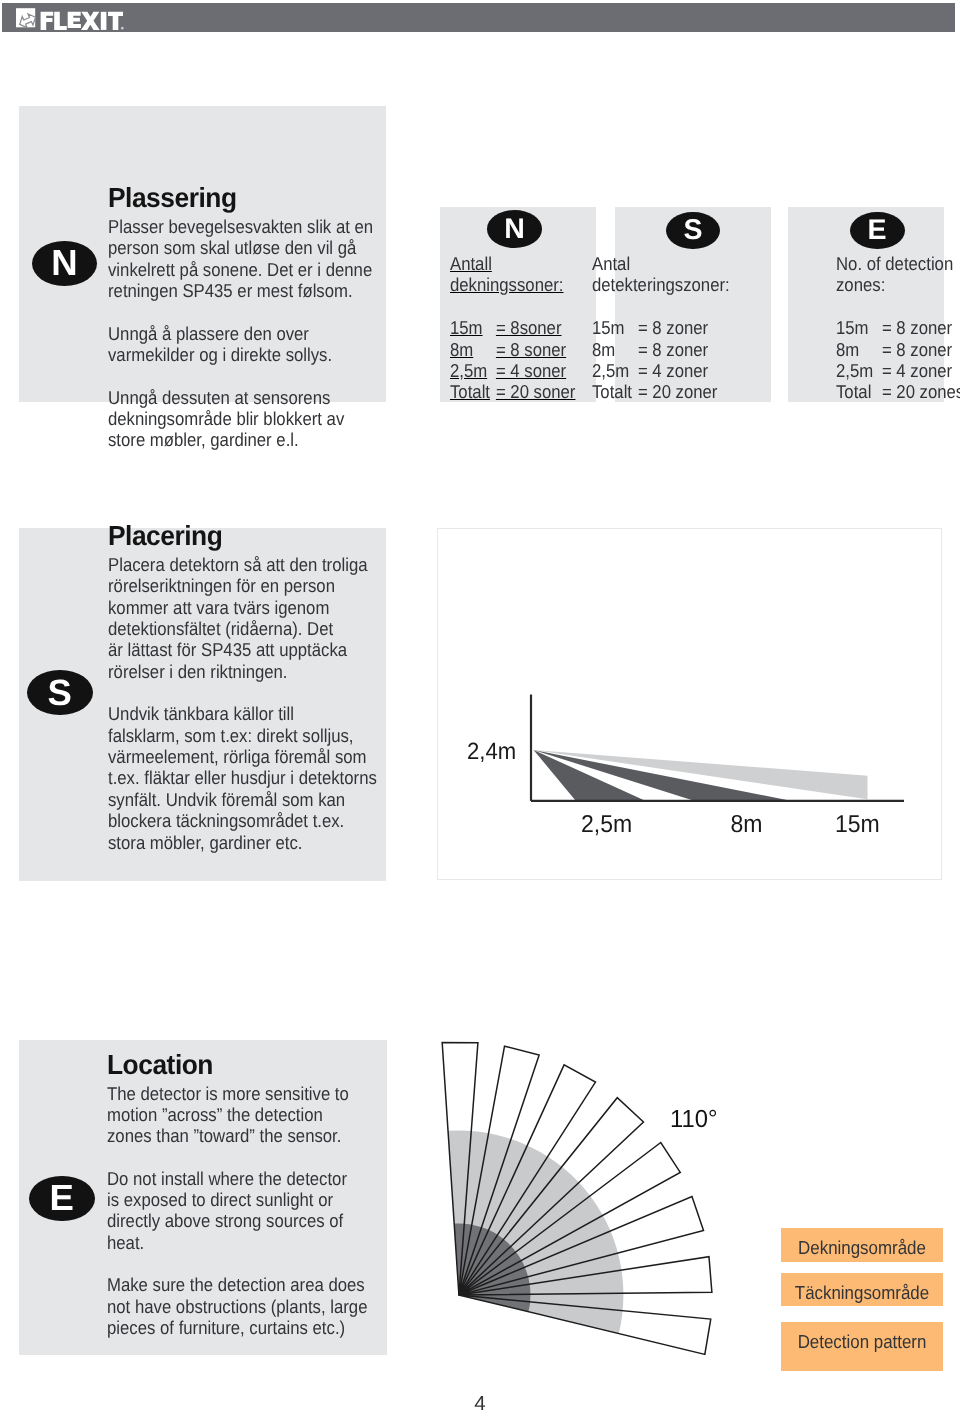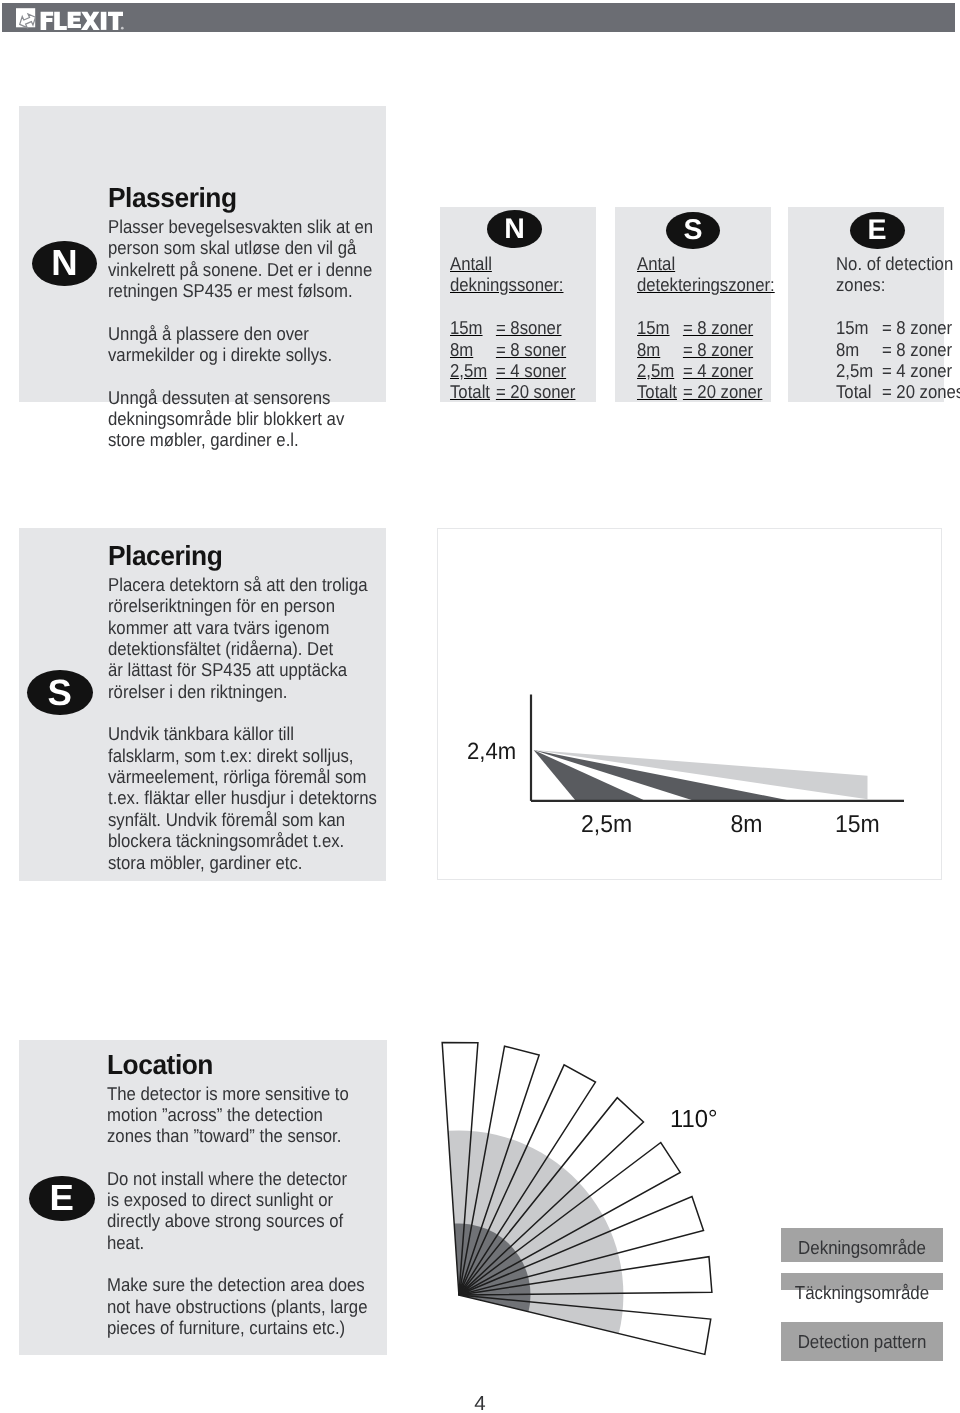--- a/index.html
+++ b/index.html
@@ -31,21 +31,21 @@
   
   .tbl-head{font-size:18.6px;line-height:21.4px;color:#333437;
             transform:scaleX(0.90);transform-origin:left top;width:111.2%;white-space:nowrap;}
   .tbl-rows{font-size:18.6px;line-height:21.4px;color:#333437;margin-top:21.4px;
             transform:scaleX(0.90);transform-origin:left top;width:111.2%;white-space:nowrap;}
   .trow{display:flex;white-space:nowrap;}
   .tc-l{width:51px;flex:none;}
   .tc-r{flex:1;}
 
   
-  .legend{position:absolute;background:#a3a3a3;}
+  .legend{position:absolute;background:#fdba74;}
   .legend span{position:absolute;left:50%;top:19.5px;font-size:18.8px;line-height:0;
                color:#333437;white-space:nowrap;transform:translateX(-50%) scaleX(0.90);}
   .pagenum{position:absolute;font-size:20.5px;color:#333437;text-align:center;line-height:0;}
 </style>
 </head>
 <body>
 
 <div class="page">
 
   <div class="header">
@@ -104,21 +104,21 @@
         </div>
       <div class="trow">
           <span class="tc-l">Totalt</span>
           <span class="tc-r">= 20 soner</span>
         </div>
     </div>
   </div>
 
   <div class="gbox" style="left:615px;top:207px;width:156px;height:195px;"></div>
   <div class="badge" style="left:666px;top:211.5px;width:54px;height:37.5px;font-size:28.5px;">S</div>
-  <div style="position:absolute;left:637px;top:253px;width:142px;text-decoration:underline;">
+  <div style="position:absolute;left:592px;top:253px;width:142px;">
     <div class="tbl-head">Antal<br>detekteringszoner:</div>
     <div class="tbl-rows">
       <div class="trow">
           <span class="tc-l">15m</span>
           <span class="tc-r">= 8 zoner</span>
         </div>
       <div class="trow">
           <span class="tc-l">8m</span>
           <span class="tc-r">= 8 zoner</span>
         </div>
@@ -152,21 +152,21 @@
         </div>
       <div class="trow">
           <span class="tc-l">Total</span>
           <span class="tc-r">= 20 zones</span>
         </div>
     </div>
   </div>
 
   <div class="gbox" style="left:19px;top:528px;width:367px;height:353px;"></div>
   <div class="badge" style="left:27px;top:670.4px;width:65.5px;height:45px;font-size:36.5px;">S</div>
-  <div style="position:absolute;left:107.5px;top:543px;width:272px;">
+  <div style="position:absolute;left:107.5px;top:523px;width:272px;">
     <h2 class="title">Placering</h2>
     <p class="para" style="margin-top:5px;">Placera detektorn så att den troliga<br>rörelseriktningen för en person<br>kommer att vara tvärs igenom<br>detektionsfältet (ridåerna). Det<br>är lättast för SP435 att upptäcka<br>rörelser i den riktningen.</p>
     <p class="para">Undvik tänkbara källor till<br>falsklarm, som t.ex: direkt solljus,<br>värmeelement, rörliga föremål som<br>t.ex. fläktar eller husdjur i detektorns<br>synfält. Undvik föremål som kan<br>blockera täckningsområdet t.ex.<br>stora möbler, gardiner etc.</p>
   </div>
 
   <div class="wbox" style="left:437px;top:528px;width:505px;height:352px;"></div>
   <svg width="505" height="352" viewBox="0 0 505 352" style="position:absolute;left:437px;top:528px;">
 
     <polygon points="96.6,222 430.5,247.7 430.5,271.3" fill="#cfd0d2"></polygon>
     <polygon points="96.6,222 257.8,272.9 354.9,272.9" fill="#595b5f"></polygon>
@@ -210,22 +210,22 @@
         <polygon points="39.39,274.92 288.98,236.69 291.89,272.31 39.40,274.99" fill="none" stroke="#1d1d1d" stroke-width="1.5" stroke-linejoin="miter"></polygon>
         <polygon points="39.40,275.05 290.75,299.12 284.84,334.36 39.39,275.12" fill="none" stroke="#1d1d1d" stroke-width="1.5" stroke-linejoin="miter"></polygon>
       </svg>
   </div>
   <div style="position:absolute;left:670px;top:1119.5px;font-size:24.8px;color:#121212;
               transform:scaleX(0.96);transform-origin:left bottom;line-height:0;">110°</div>
 
   <div class="legend" style="left:780.5px;top:1228.2px;width:162.2px;height:33.4px;">
       <span>Dekningsområde</span>
     </div>
-  <div class="legend" style="left:780.5px;top:1273.2px;width:162.2px;height:17px;">
+  <div class="legend" style="left:780.5px;top:1273.2px;width:162.2px;height:33px;">
       <span>Täckningsområde</span>
     </div>
-  <div class="legend" style="left:780.5px;top:1322.1px;width:162.2px;height:39px;">
+  <div class="legend" style="left:780.5px;top:1322.1px;width:162.2px;height:49px;">
       <span>Detection pattern</span>
     </div>
 
   <div class="pagenum" style="left:440px;top:1404px;width:80px;">4</div>
 
 </div>
 
 </body></html>

